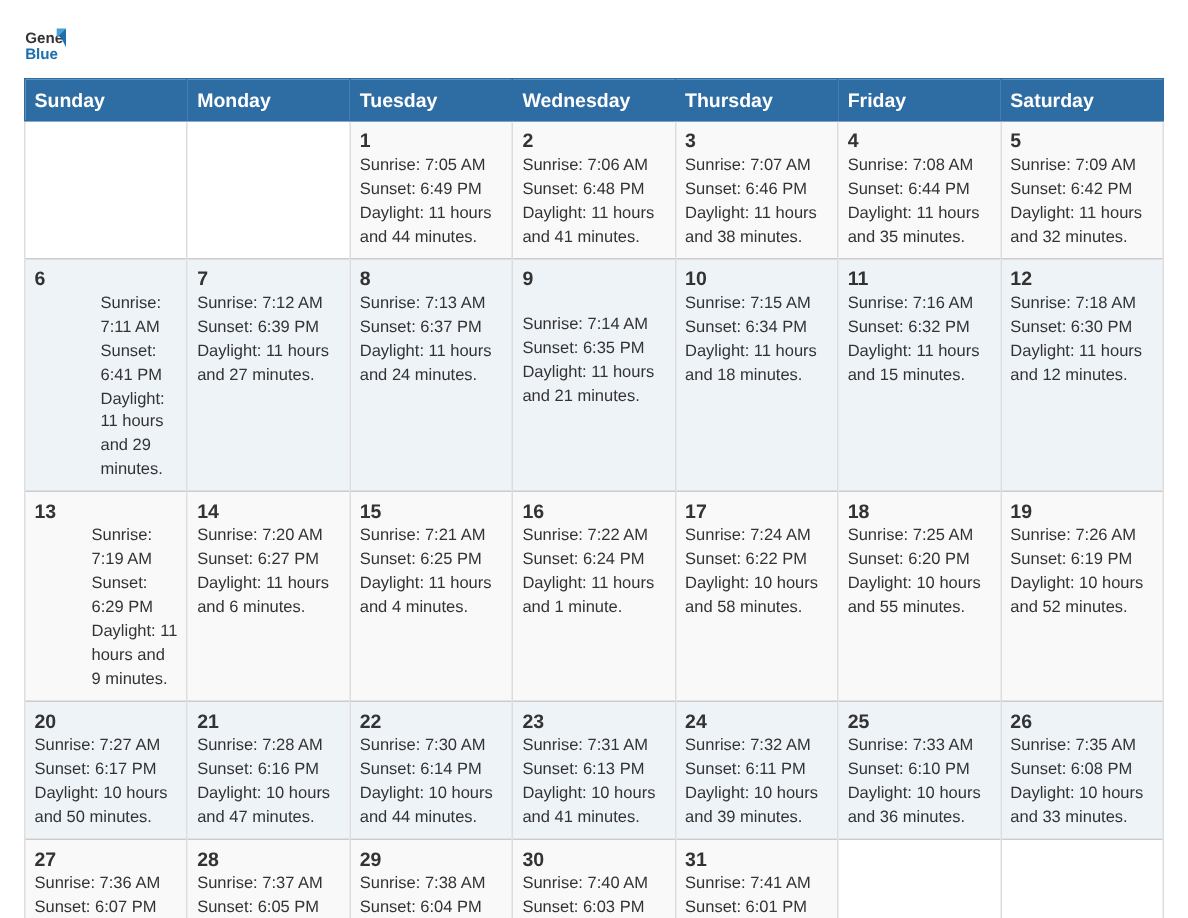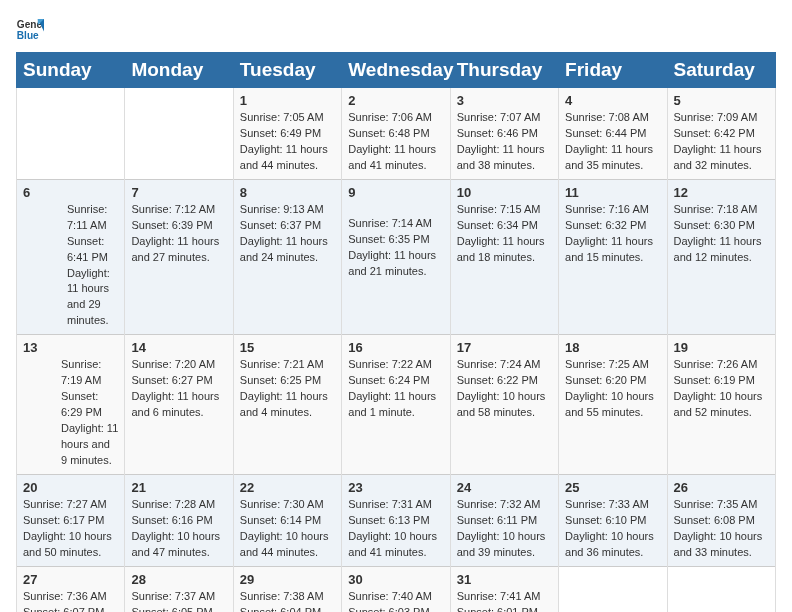--- a/index.html
+++ b/index.html
@@ -46,21 +46,21 @@
     table {
       width: 100%;
       border-collapse: collapse;
       table-layout: fixed;
     }
     thead tr th {
       background-color: #2e6da4;
       color: #fff;
       text-align: left;
       padding: 6px 6px;
-      font-size: 19px;
+      font-size: 13px;
       font-weight: 600;
       border: 1px solid #2e6da4;
     }
     tbody tr {
       border-bottom: 1px solid #ccc;
     }
     tbody tr:nth-child(odd) {
       background-color: #f9f9f9;
     }
     tbody tr:nth-child(even) {
@@ -165,21 +165,21 @@
 Daylight: 11 hours and 29 minutes.</div>
           </td>
           <td>
             <span class="day-num">7</span>
             <div class="day-info" style="white-space: pre-line;">Sunrise: 7:12 AM
 Sunset: 6:39 PM
 Daylight: 11 hours and 27 minutes.</div>
           </td>
           <td>
             <span class="day-num">8</span>
-            <div class="day-info" style="white-space: pre-line;">Sunrise: 9:13 AM
+            <div class="day-info" style="white-space: pre-line;">Sunrise: 7:13 AM
 Sunset: 6:37 PM
 Daylight: 11 hours and 24 minutes.</div>
           </td>
           <td>
             <span class="day-num">9</span>
             <div class="day-info" style="white-space: pre-line; margin-top: 16px;">Sunrise: 7:14 AM
 Sunset: 6:35 PM
 Daylight: 11 hours and 21 minutes.</div>
           </td>
           <td>

